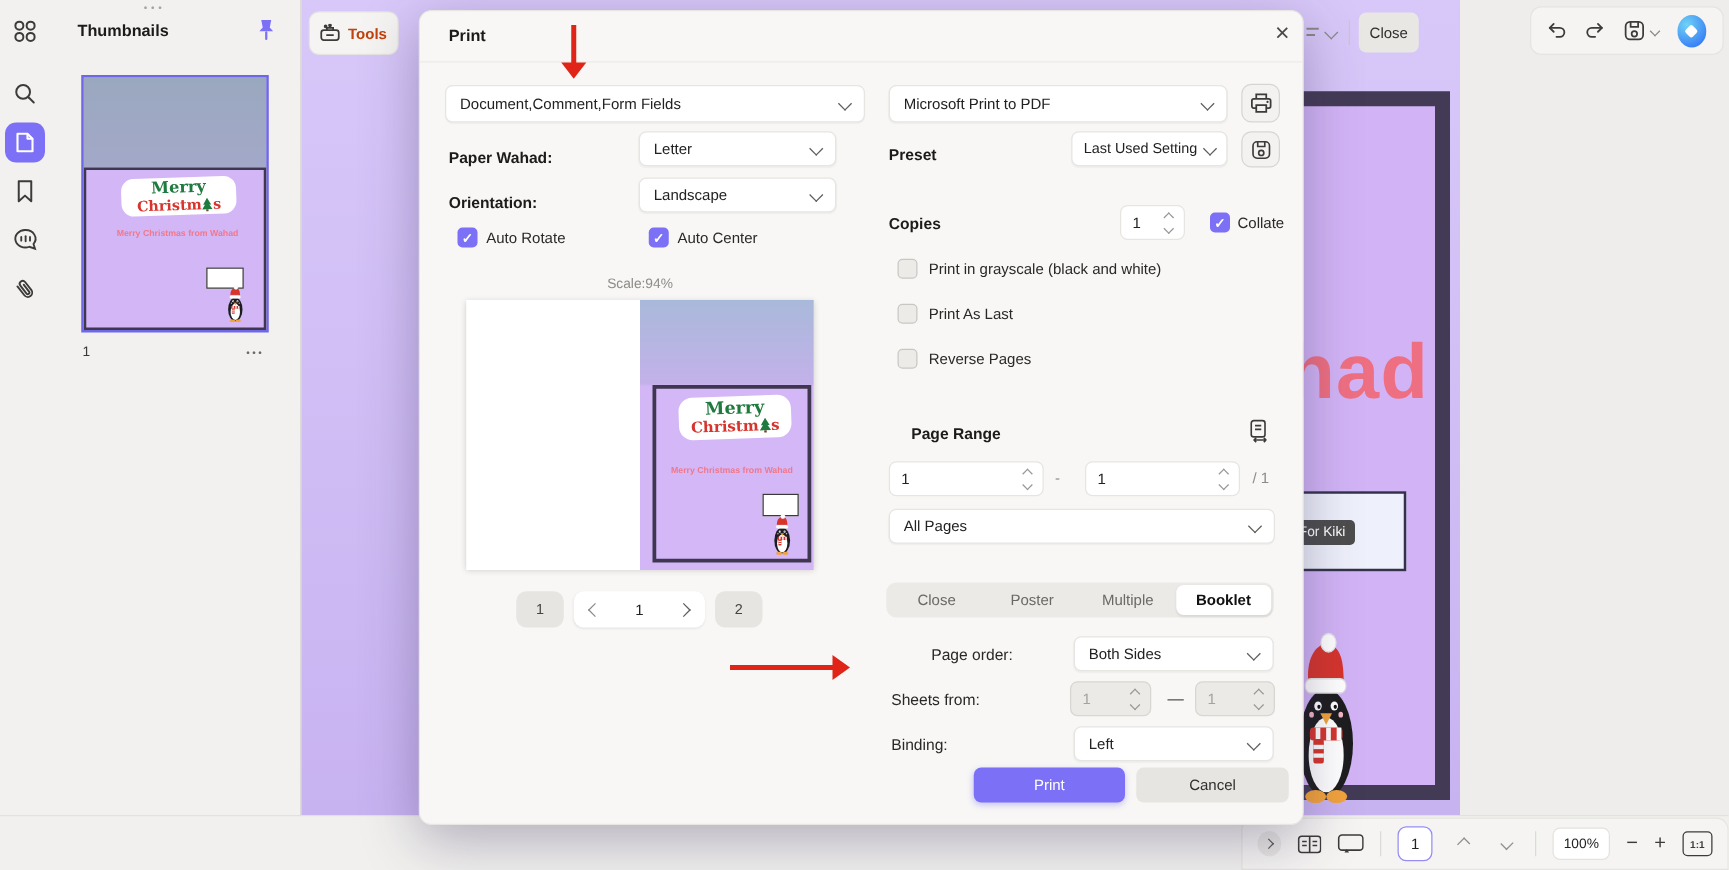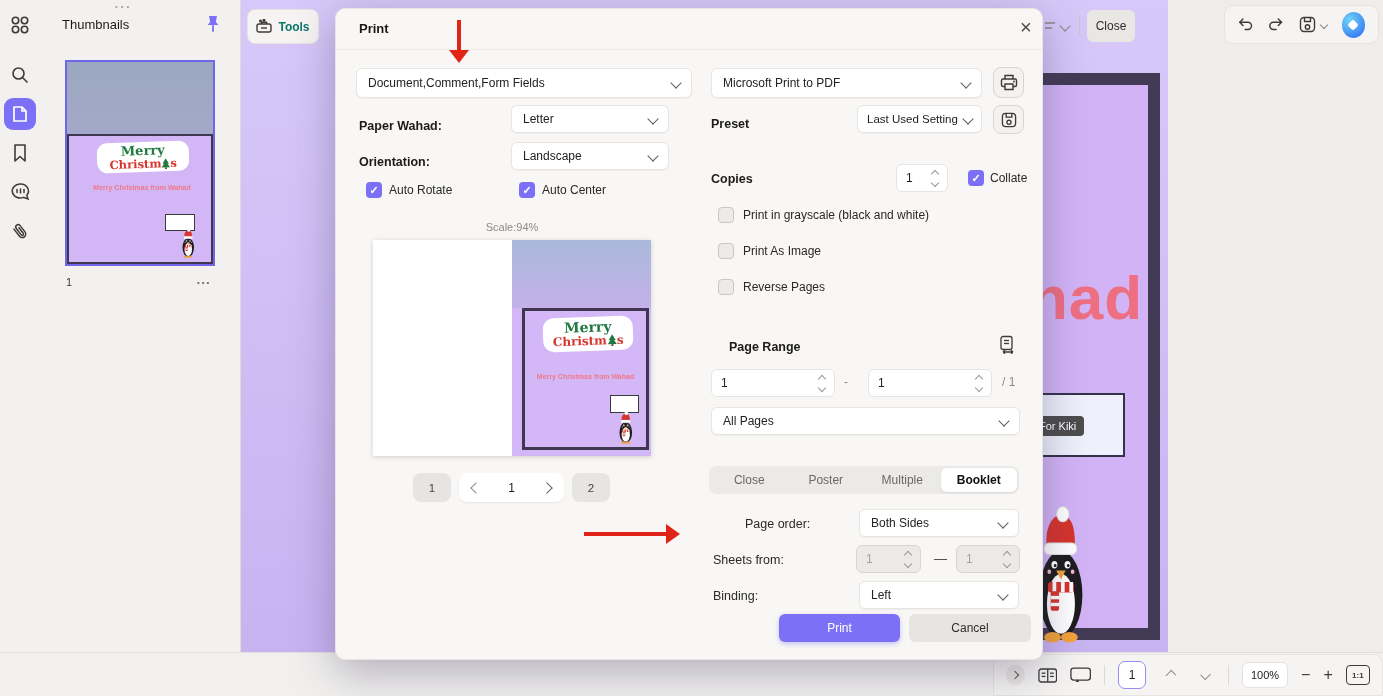--- a/index.html
+++ b/index.html
@@ -115,21 +115,21 @@
   <div class="abs rail-ic" style="left:10px;top:660px;width:26px;height:26px;">
     <svg width="22" height="22" viewBox="0 0 22 22" fill="none" stroke="#3c3b39" stroke-width="1.5" stroke-linejoin="round">
       <path d="M4 3 h9 v16 h-9 z"></path>
         <path d="M13 12 c4 0 5 2 5 7 h-5"></path>
         <path d="M13 19 h5"></path>
     </svg>
   </div>
 
   <div class="abs" style="left:40px;top:0;width:200px;height:696px;background:#f2f1ef;border-right:1px solid #dddbd8;"></div>
   <div class="abs" style="left:115px;top:2px;font-size:8px;letter-spacing:3px;color:#a6a4a1;">•••</div>
-  <div class="abs" style="left:62px;top:17px;font-size:13px;font-weight:400;color:#1c1b1a;">Thumbnails</div>
+  <div class="abs" style="left:62px;top:17px;font-size:13px;font-weight:700;color:#1c1b1a;">Thumbnails</div>
   <div class="abs rail-ic" style="left:203px;top:14px;width:20px;height:20px;">
     <svg width="16" height="18" viewBox="0 0 16 18">
       <path d="M4 1 h8 l-1.2 6 2.7 3 H2.5 l2.7 -3 z" fill="#7b70f6"></path>
       <rect x="7.1" y="10" width="1.8" height="7" rx="0.9" fill="#7b70f6"></rect>
     </svg>
   </div>
 
   <div class="abs" style="left:65px;top:60px;width:150px;height:206px;border:2px solid #6f66e8;box-sizing:border-box;background:linear-gradient(180deg,#9aa8bf,#b5a8da);">
     <div class="abs" style="left:0;top:72px;width:146px;height:130px;border:2px solid #3f3750;box-sizing:border-box;background:#d3b6f6;">
       <div class="abs" style="left:28px;top:6px;width:88px;background:#fff;border-radius:10px;padding:2px 2px;text-align:center;transform:rotate(-2deg);font-family:'DejaVu Serif',serif;font-weight:700;line-height:1.05;">
@@ -153,21 +153,21 @@
   <div class="abs" style="left:197px;top:278px;font-size:8px;letter-spacing:2px;color:#6b6a68;">•••</div>
 
   <div class="abs gbtn row" style="left:247px;top:9px;width:70px;height:33px;background:#f5f4f2;border:1px solid #e6e4e1;border-radius:8px;gap:6px;justify-content:center;">
     <svg width="16" height="15" viewBox="0 0 16 15" fill="none" stroke="#3c3b39" stroke-width="1.4">
       <rect x="1" y="5" width="14" height="8" rx="2"></rect>
         <path d="M5.5 5 v-1.8 h5 V5"></path>
         <circle cx="4.5" cy="2" r="0.8" fill="#3c3b39"></circle>
         <circle cx="8" cy="1.2" r="0.8" fill="#3c3b39"></circle>
         <line x1="5" y1="9" x2="11" y2="9"></line>
     </svg>
-    <span style="font-size:12px;font-weight:600;color:#0f766e;">Tools</span>
+    <span style="font-size:12px;font-weight:600;color:#c2410c;">Tools</span>
   </div>
 
   <div class="abs" style="left:1045px;top:20px;width:12px;height:12px;">
     <svg width="12" height="12" viewBox="0 0 12 12" stroke="#8a8886" stroke-width="1.5">
         <line x1="0" y1="3" x2="10" y2="3"></line>
         <line x1="0" y1="8" x2="7" y2="8"></line>
       </svg>
   </div>
   <span class="abs chv" style="left:1061px;top:22px;border-color:#8a8886;"></span>
   <div class="abs divv" style="left:1079px;top:16px;height:20px;background:#cac8c5;"></div>
@@ -343,21 +343,21 @@
         </span>
       <span class="txt">Collate</span>
     </div>
 
     <div class="abs row" style="left:382px;top:198px;gap:9px;">
       <span class="ck off"></span>
       <span class="txt">Print in grayscale (black and white)</span>
     </div>
     <div class="abs row" style="left:382px;top:234px;gap:9px;">
       <span class="ck off"></span>
-      <span class="txt">Print As Image</span>
+      <span class="txt">Print As Last</span>
     </div>
     <div class="abs row" style="left:382px;top:270px;gap:9px;">
       <span class="ck off"></span>
       <span class="txt">Reverse Pages</span>
     </div>
 
     <div class="abs lbl" style="left:377px;top:331px;padding-left:16px;">Page Range</div>
     <div class="abs" style="left:662px;top:326px;width:22px;height:22px;">
       <svg width="20" height="20" viewBox="0 0 20 20" fill="none" stroke="#3c3b39" stroke-width="1.3">
         <rect x="3" y="1.5" width="11" height="13" rx="2"></rect>

